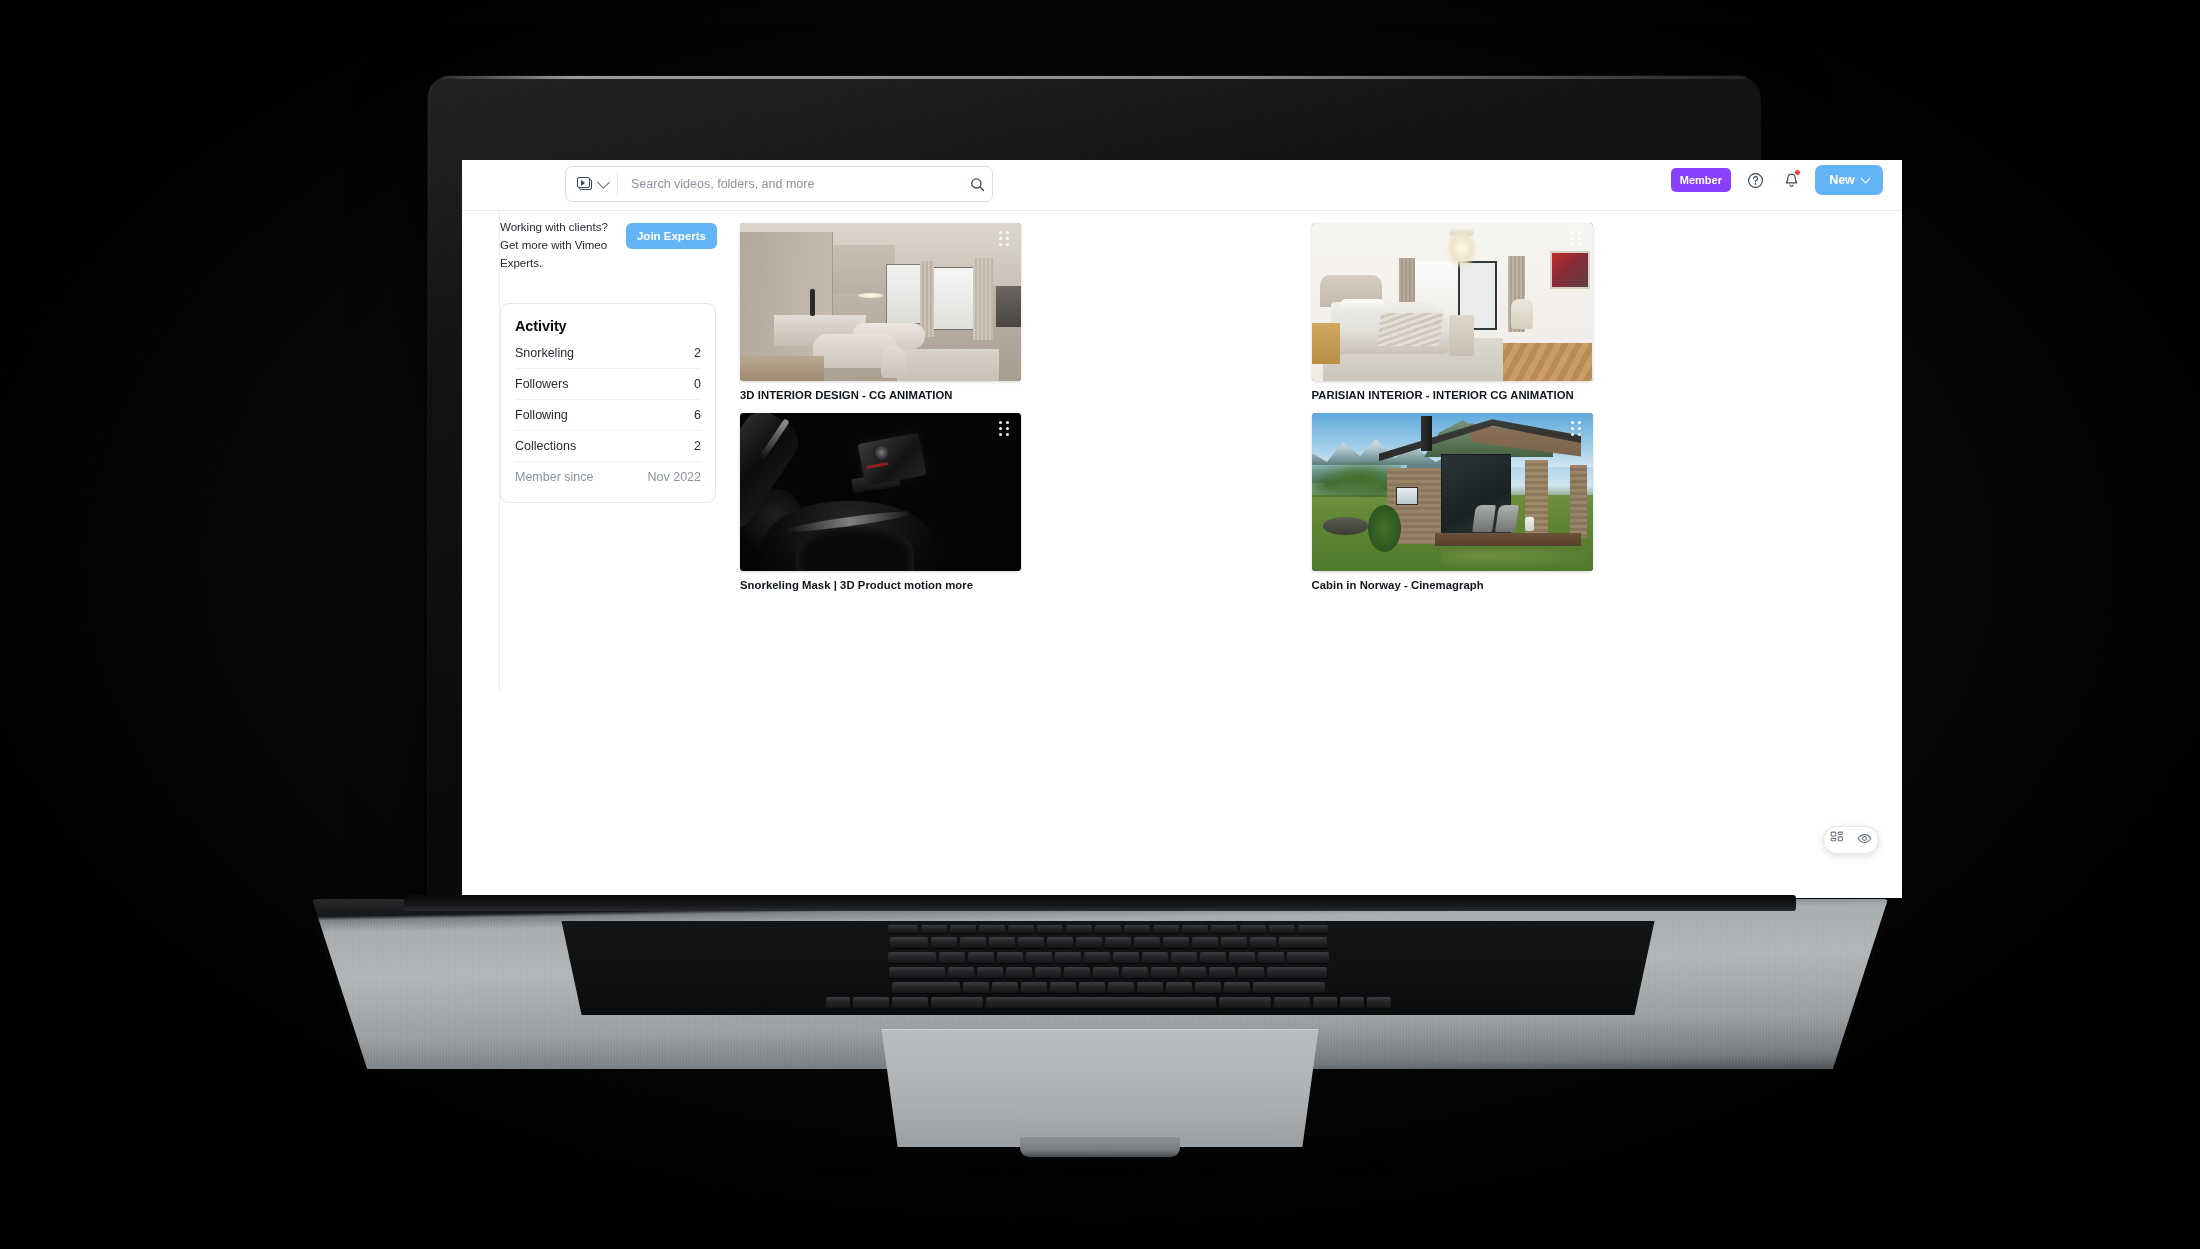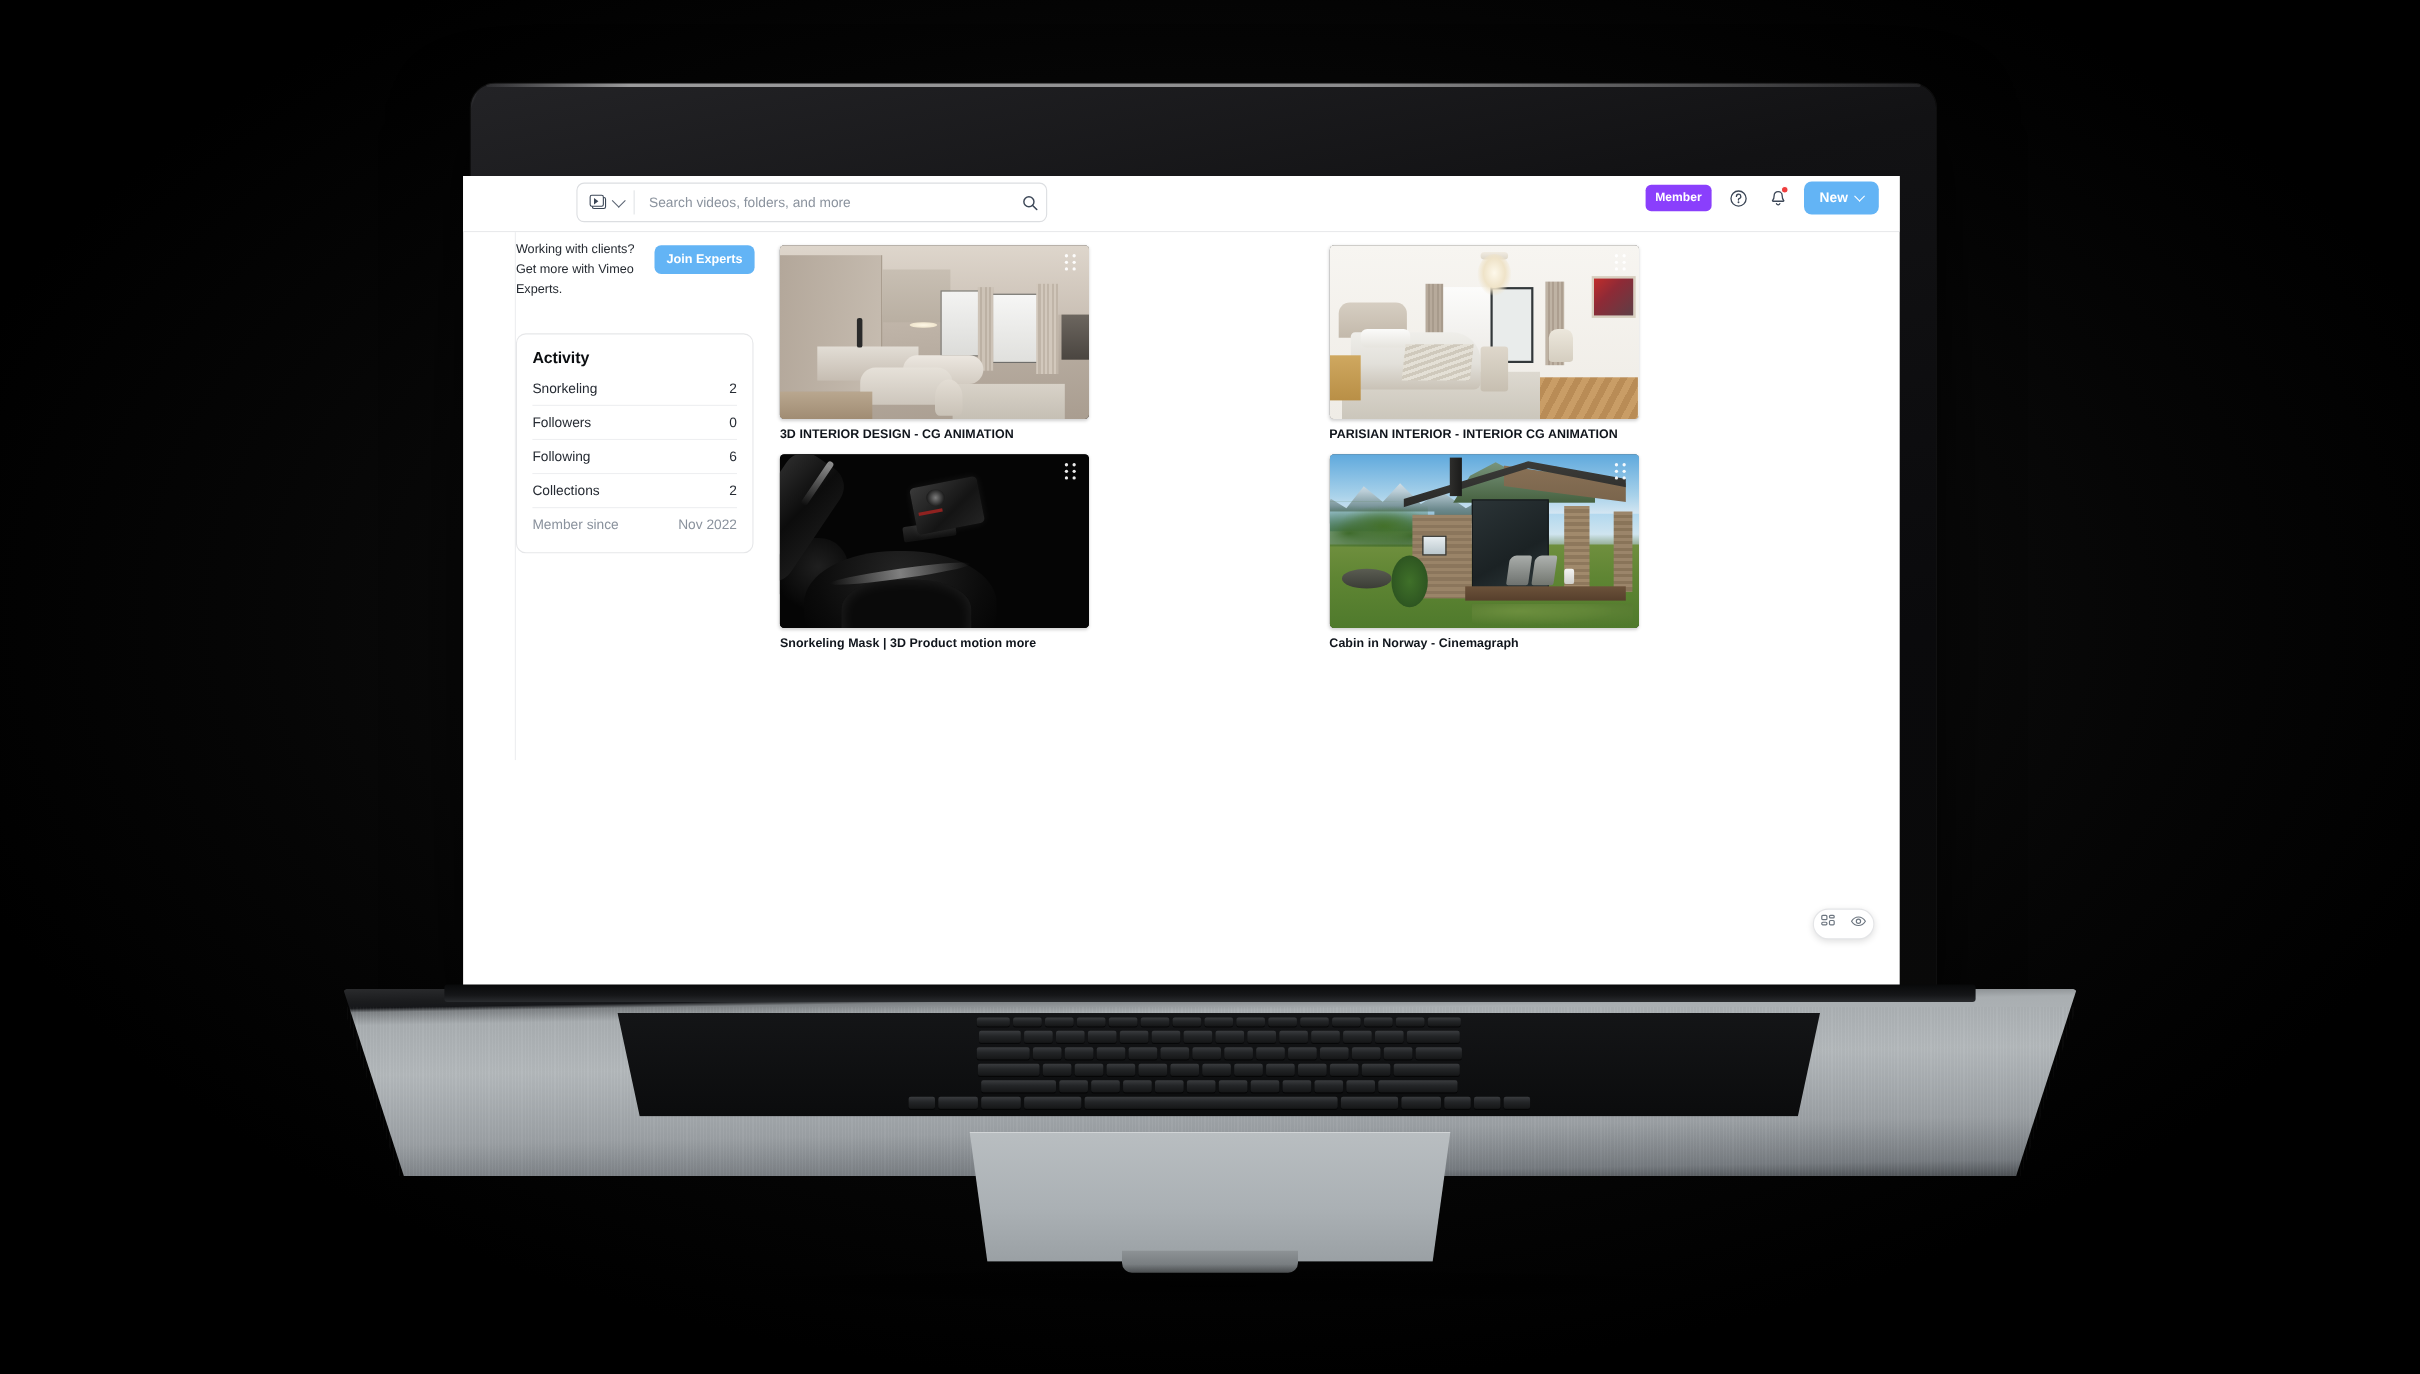--- a/index.html
+++ b/index.html
@@ -18,21 +18,21 @@
          border-radius:22px 22px 6px 6px;
          box-shadow:0 0 0 1px rgba(255,255,255,.05), 0 30px 70px rgba(0,0,0,.85); }
   #lid-hl { position:absolute; left:0; top:0; right:0; height:830px; border-radius:22px 22px 6px 6px;
             pointer-events:none;
             background:linear-gradient(112deg, rgba(255,255,255,.40) 0%, rgba(255,255,255,.16) 3px,
                        rgba(255,255,255,0) 9px, rgba(255,255,255,0) 100%); }
   #lid-topedge { position:absolute; left:14px; top:0px; width:1304px; height:3px; border-radius:22px;
             background:linear-gradient(90deg, rgba(255,255,255,.05), rgba(255,255,255,.55) 10%, rgba(255,255,255,.5) 60%, rgba(255,255,255,.07)); }
 
   
-  #screen { position:absolute; left:421px; top:160px; width:1306px; height:738px;
+  #screen { position:absolute; left:462px; top:160px; width:1440px; height:738px;
             background:#fff; overflow:hidden; }
 
   
   .topbar { position:relative; height:50px; background:#fff; }
   .searchwrap { position:absolute; left:103px; top:6px; width:428px; height:36px;
                 border:1px solid #dcdee1; border-radius:7px; background:#fff;
                 display:flex; align-items:center; }
   .filterbtn { display:flex; align-items:center; gap:6px; padding:0 9px 0 11px; height:100%; }
   .filter-ico { width:16px; height:14px; position:relative; }
   .filter-ico .b1 { position:absolute; left:2px; top:2px; width:13px; height:11px; border:1.4px solid #3c4757; border-radius:2px; background:#fff; }
@@ -54,21 +54,21 @@
   .iconbtn { width:24px;height:24px; display:flex;align-items:center;justify-content:center; position:relative; cursor:pointer;}
   .bell-dot { position:absolute; right:2px; top:1px; width:7px;height:7px; border-radius:50%; background:#ef3d3d; border:1.5px solid #fff;}
   .newbtn { background:#63b4f5; color:#fff; border:0; border-radius:7px; height:30px; width:68px;
             display:flex; align-items:center; justify-content:center; gap:7px; font-size:12.5px;
             font-weight:700; cursor:pointer; font-family:"Liberation Sans",sans-serif; }
   .newbtn .nchev { width:7px;height:7px; border-right:1.6px solid #fff; border-bottom:1.6px solid #fff;
                    transform:rotate(45deg); margin-top:-3px;}
   .tb-sep { position:absolute; left:0; right:0; top:50px; height:1px; background:#e9eaec; }
 
   
-  .content { position:absolute; left:0; top:51px; right:0; bottom:0; display:flex;margin-left:10px; }
+  .content { position:absolute; left:0; top:51px; right:0; bottom:0; display:flex; }
   .sidecol { width:260px; padding-left:38px; padding-top:0px; flex:none; }
   .sidecol .colsep { position:absolute; left:37px; top:0; width:1px; height:480px; background:#edeef0; }
 
   .promo { width:217px; padding:8px 0 14px 0; }
   .promo p { font-size:11.5px; color:#252a31; line-height:1.55; width:150px; }
   .promo-row { display:flex; align-items:flex-start; justify-content:space-between; }
   .joinbtn { background:#63b4f5; color:#fff; border:0; border-radius:6px; padding:7px 11px;
              font-size:11.5px; font-weight:700; cursor:pointer; white-space:nowrap;
              font-family:"Liberation Sans",sans-serif; margin-top:4px; }
 

